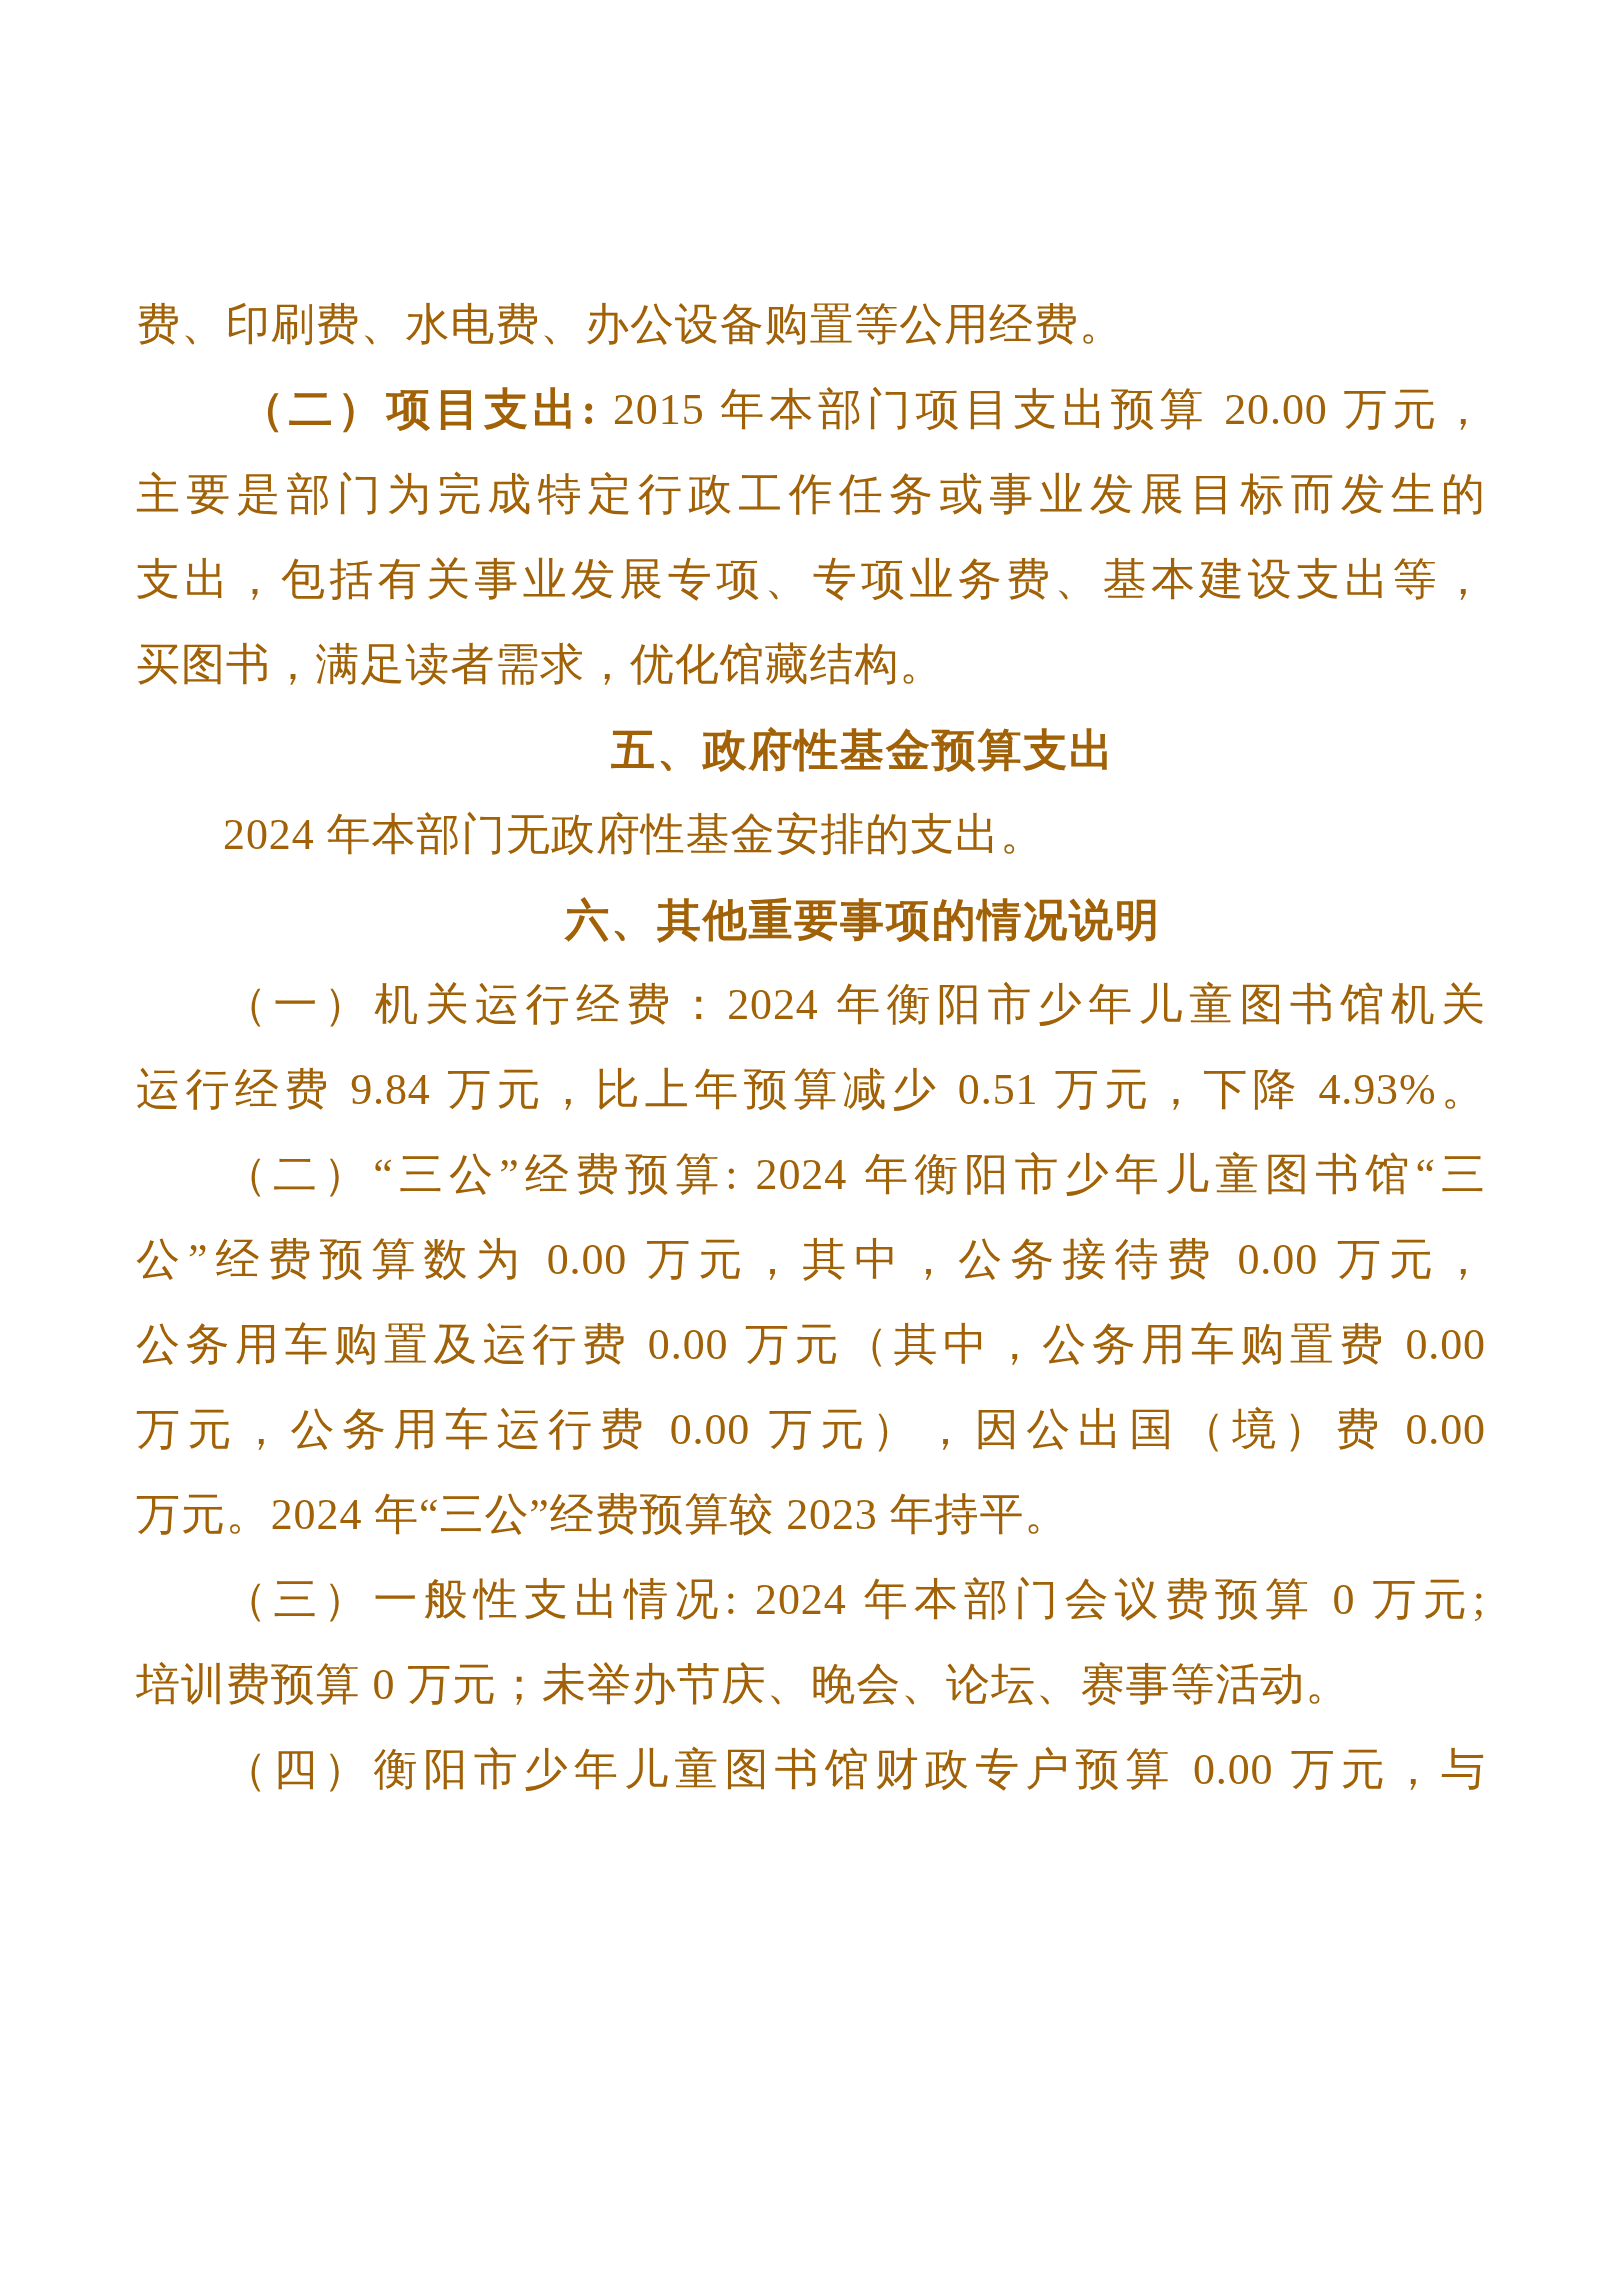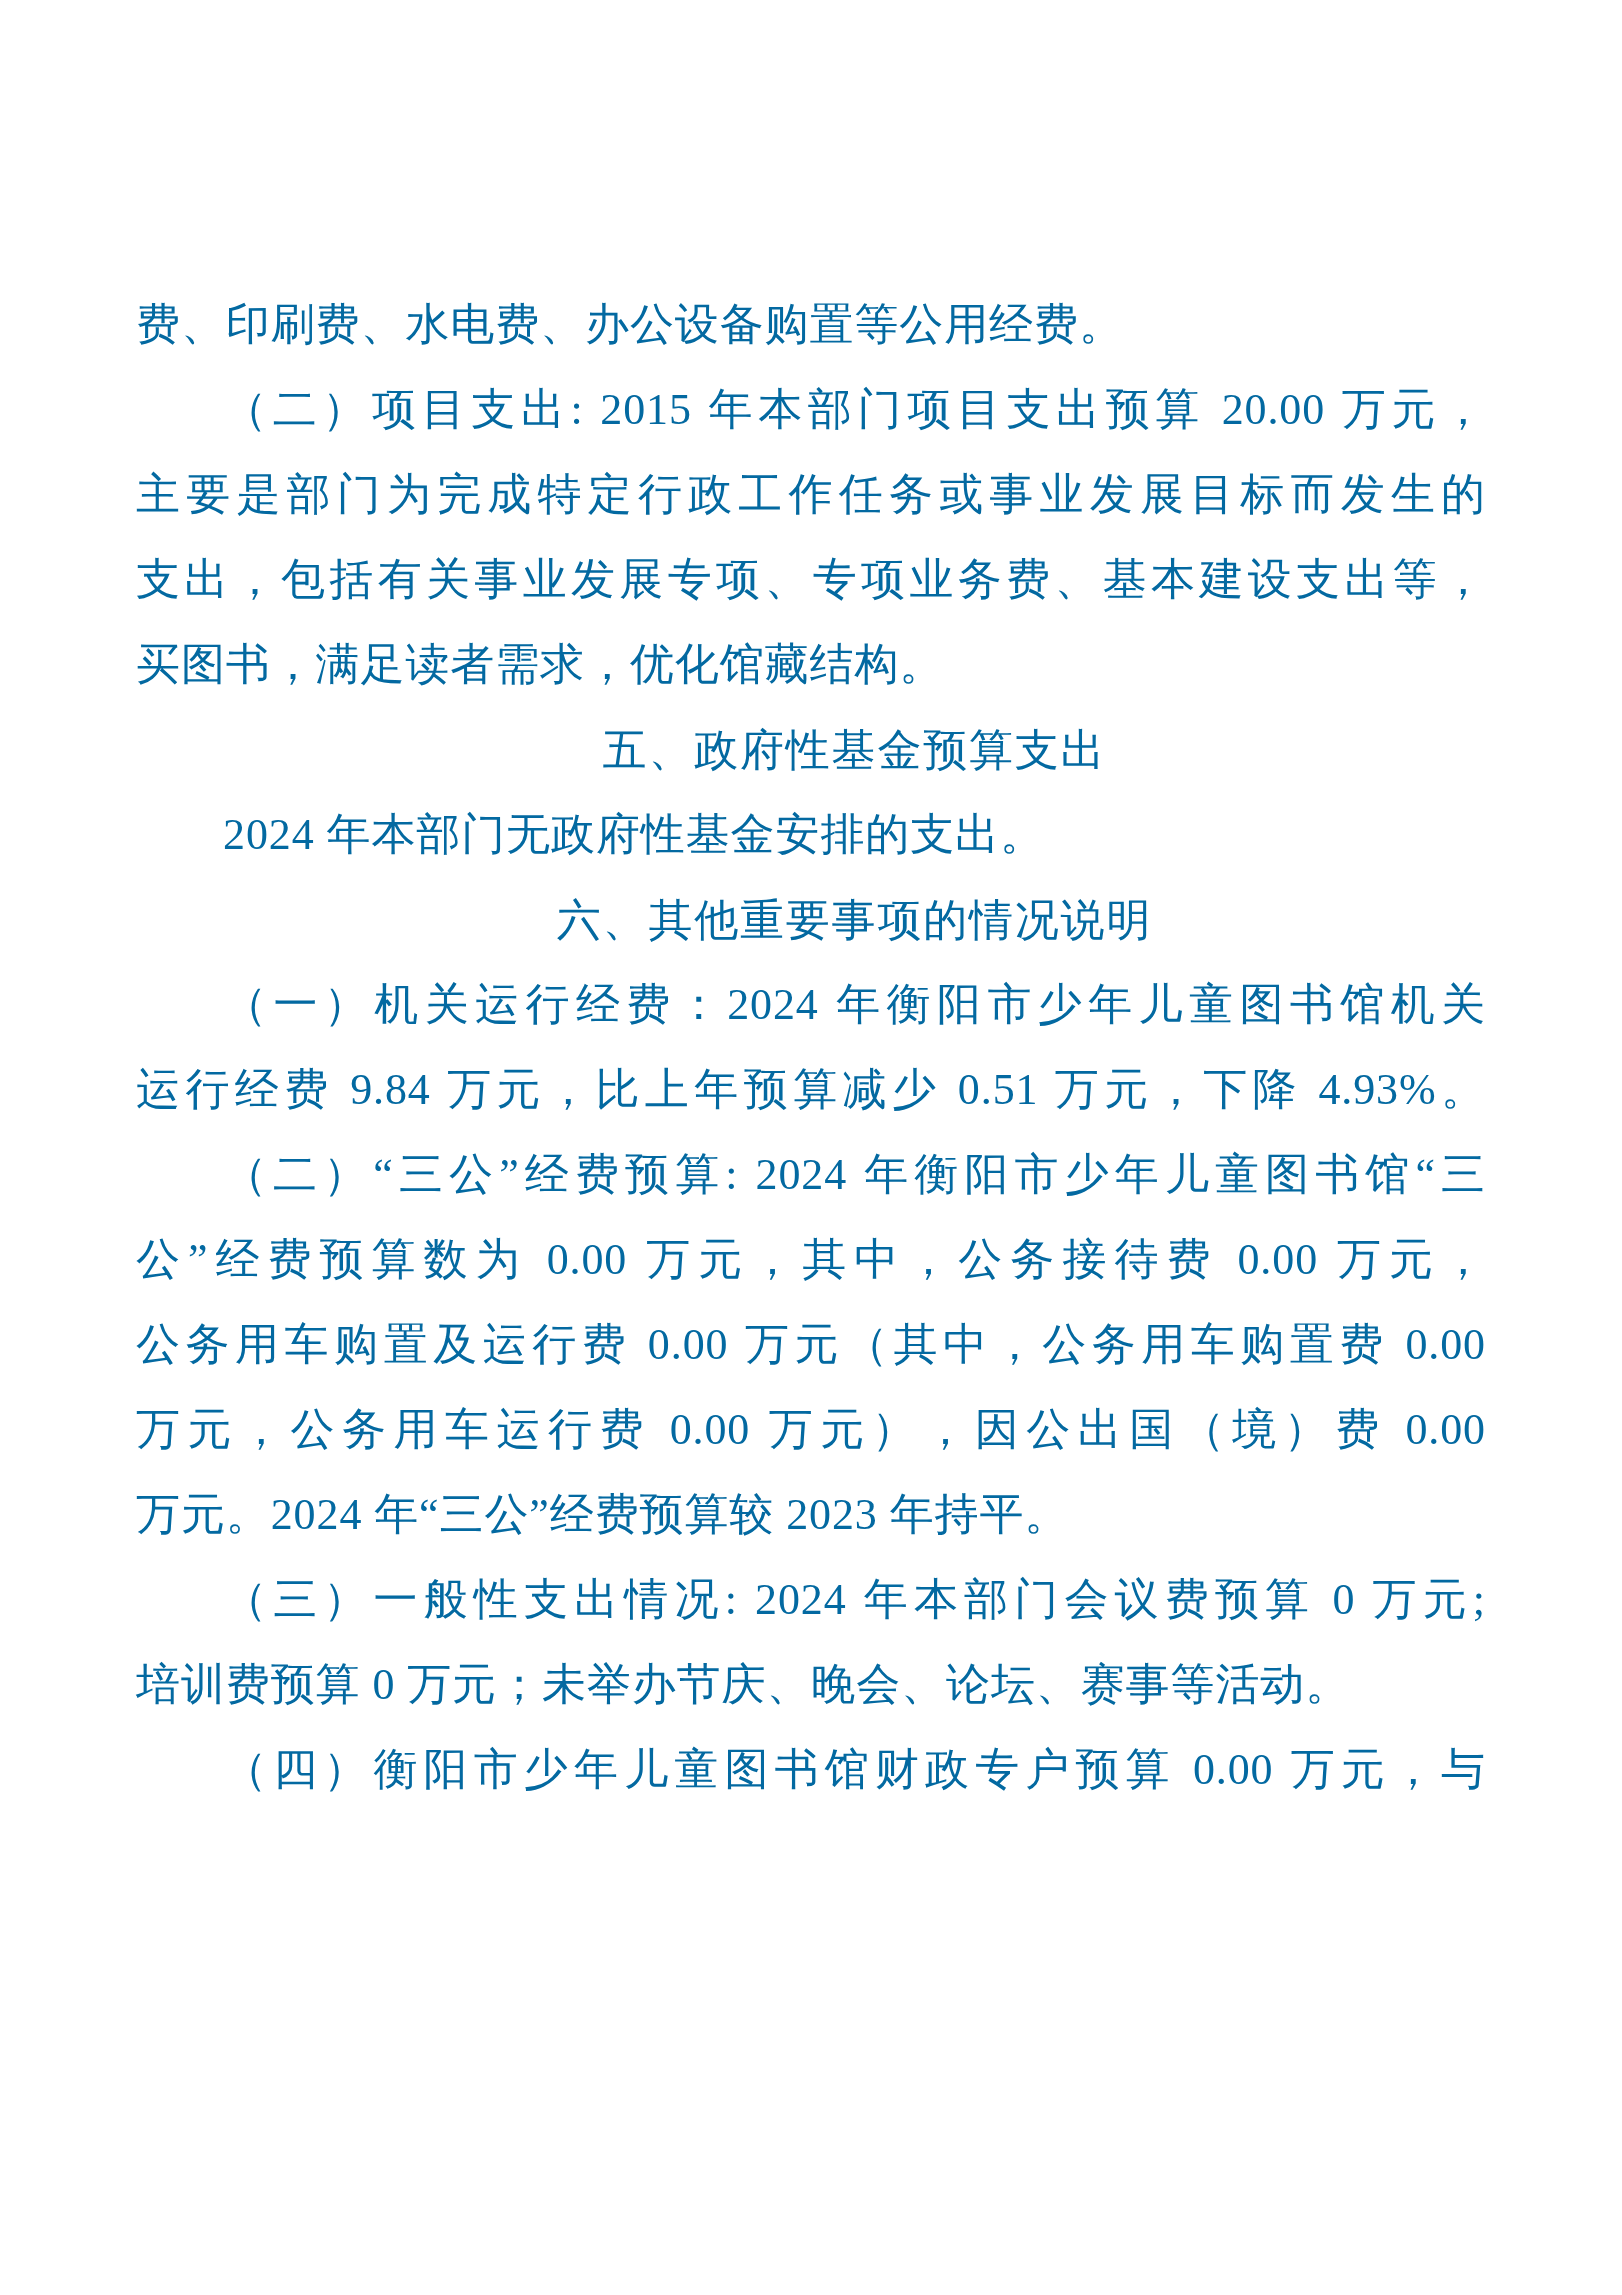--- a/index.html
+++ b/index.html
@@ -6,21 +6,21 @@
   html, body {
     margin: 0;
     padding: 0;
     background: #ffffff;
   }
   .page {
     position: relative;
     width: 1623px;
     height: 2296px;
     background: #ffffff;
-    color: #0369a1;
+    color: #a16207;
     font-family: "Liberation Serif", serif;
     overflow: hidden;
   }
   .content {
     position: absolute;
     left: 136px;
     top: 282px;
     width: 1350px;
   }
   .line {
@@ -42,21 +42,22 @@
   }
   .indent {
     padding-left: 87px;
   }
   .heading {
     font-family: "Liberation Sans", sans-serif;
     font-weight: bold;
     letter-spacing: 1.8px;
   }
   .run-bold {
-    font-weight: normal;
+    font-weight: bold;
+    margin-left: 17px;
   }
 </style>
 </head>
 <body>
 
 <div class="page">
   <div class="content">
       <div class="line body-end"><span>费、印刷费、水电费、办公设备购置等公用经费。</span></div>
       <div class="line body-fill indent"><span class="run-bold">（二）项目支出:</span><span> 2015 年本部门项目支出预算 20.00 万元，</span></div>
       <div class="line body-fill"><span>主要是部门为完成特定行政工作任务或事业发展目标而发生的</span></div>

